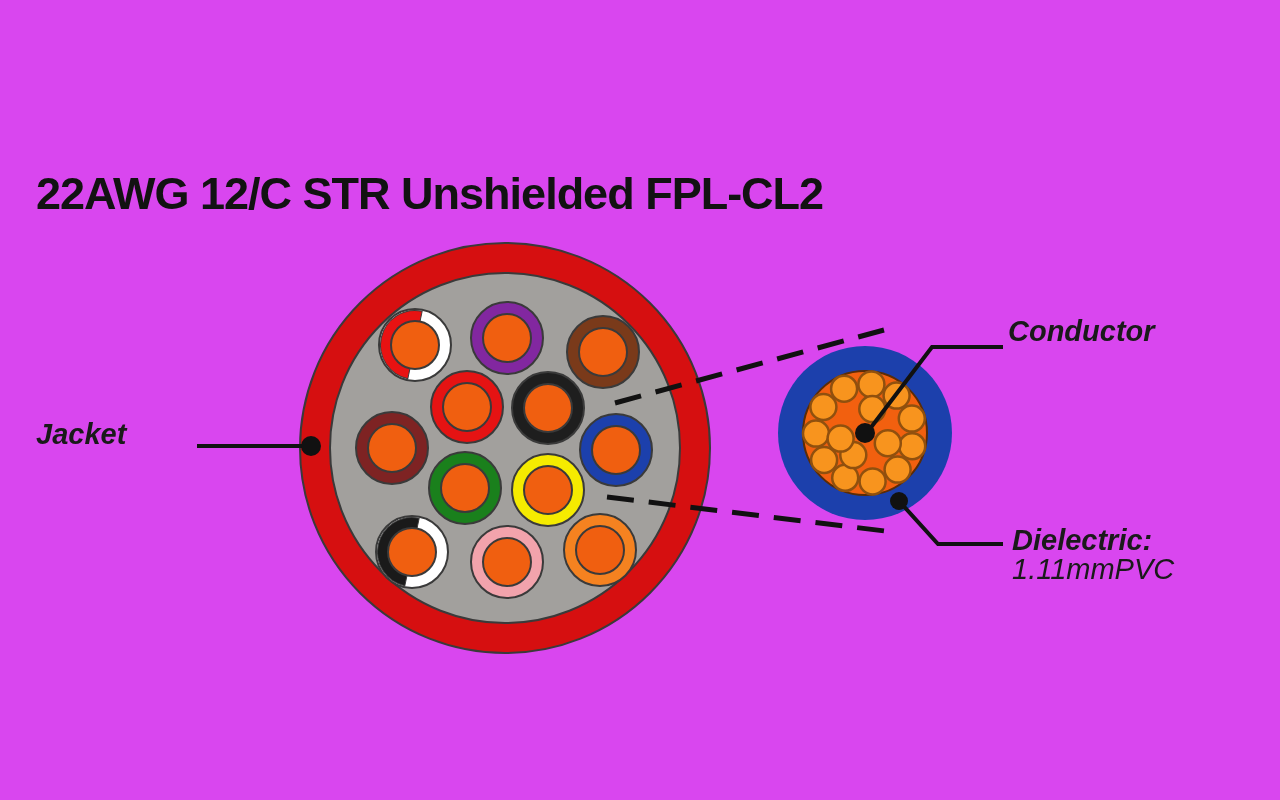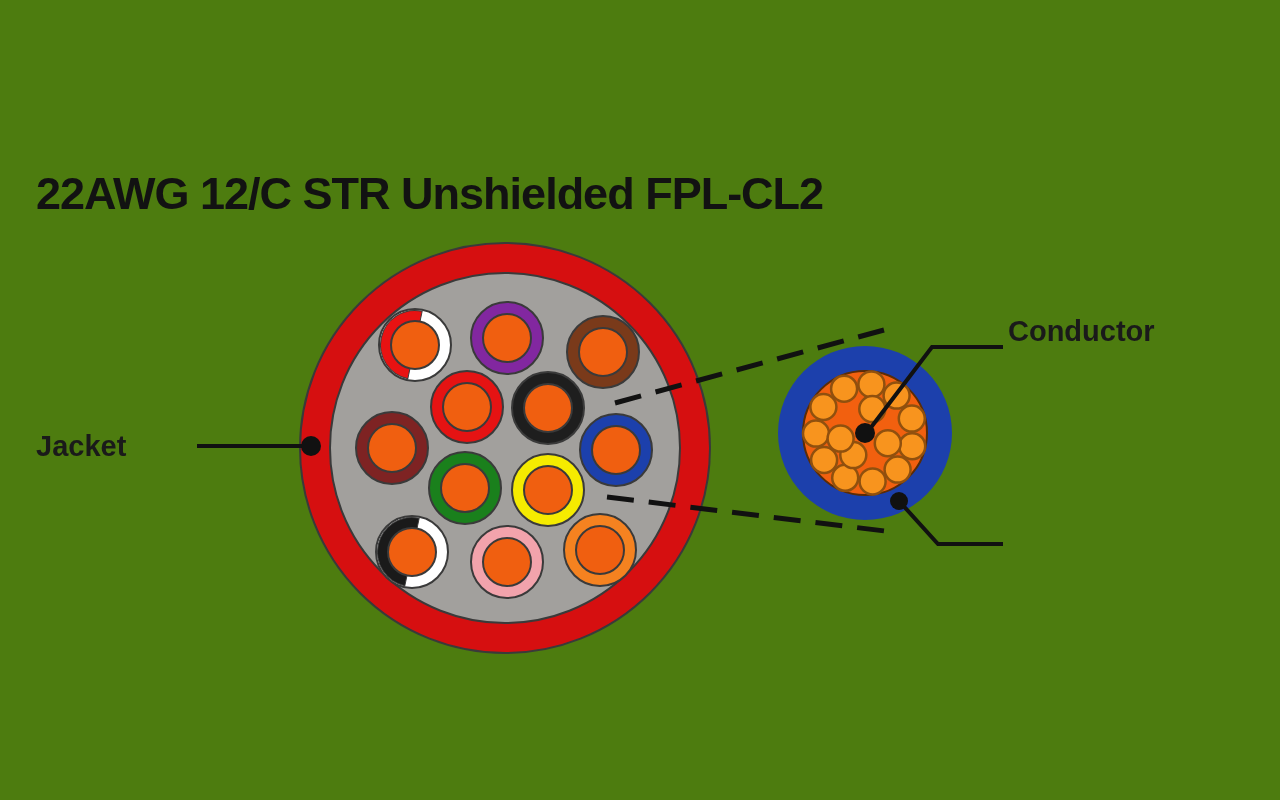--- a/index.html
+++ b/index.html
@@ -8,21 +8,21 @@
     background: #ffffff;
     width: 1280px;
     height: 800px;
     overflow: hidden;
     font-family: "Liberation Sans", "DejaVu Sans", sans-serif;
   }
   .stage {
     position: relative;
     width: 1280px;
     height: 800px;
-    background: #4d7c0f;
+    background: #d946ef;
   }
   #diagram-svg {
     position: absolute;
     left: 0; top: 0;
     width: 1280px;
     height: 800px;
   }
   .page-title {
     position: absolute;
     left: 36px;
@@ -32,23 +32,24 @@
     color: #121212;
     letter-spacing: -1px;
     white-space: nowrap;
   }
   .callout {
     position: absolute;
     color: #1a1a1a;
     font-size: 29px;
     line-height: 29px;
     white-space: nowrap;
+    font-style: italic;
   }
   .callout .heading { font-weight: bold; }
-  .callout-jacket     { left: 36px;   top: 431px; line-height: 31px; }
+  .callout-jacket     { left: 36px;   top: 419px; line-height: 31px; }
   .callout-conductor  { left: 1008px; top: 317px; line-height: 28px; }
   .callout-dielectric { left: 1012px; top: 526px; line-height: 29px; }
 </style>
 </head>
 <body>
 
 <div class="stage">
 
   <svg id="diagram-svg" viewBox="0 0 1280 800" xmlns="http://www.w3.org/2000/svg">
       <circle cx="505" cy="448" r="205" fill="#D60F10" stroke="#3A3A3A" stroke-width="2"></circle>
@@ -109,14 +110,18 @@
   <div class="page-title">22AWG 12/C STR Unshielded FPL-CL2</div>
 
   <div class="callout callout-jacket">
     <div class="heading">Jacket</div>
   </div>
 
   <div class="callout callout-conductor">
     <div class="heading">Conductor</div>
   </div>
 
+  <div class="callout callout-dielectric">
+    <div class="heading">Dielectric:</div>
+    <div>1.11mmPVC</div>
+  </div>
 
 </div>
 
 </body></html>

